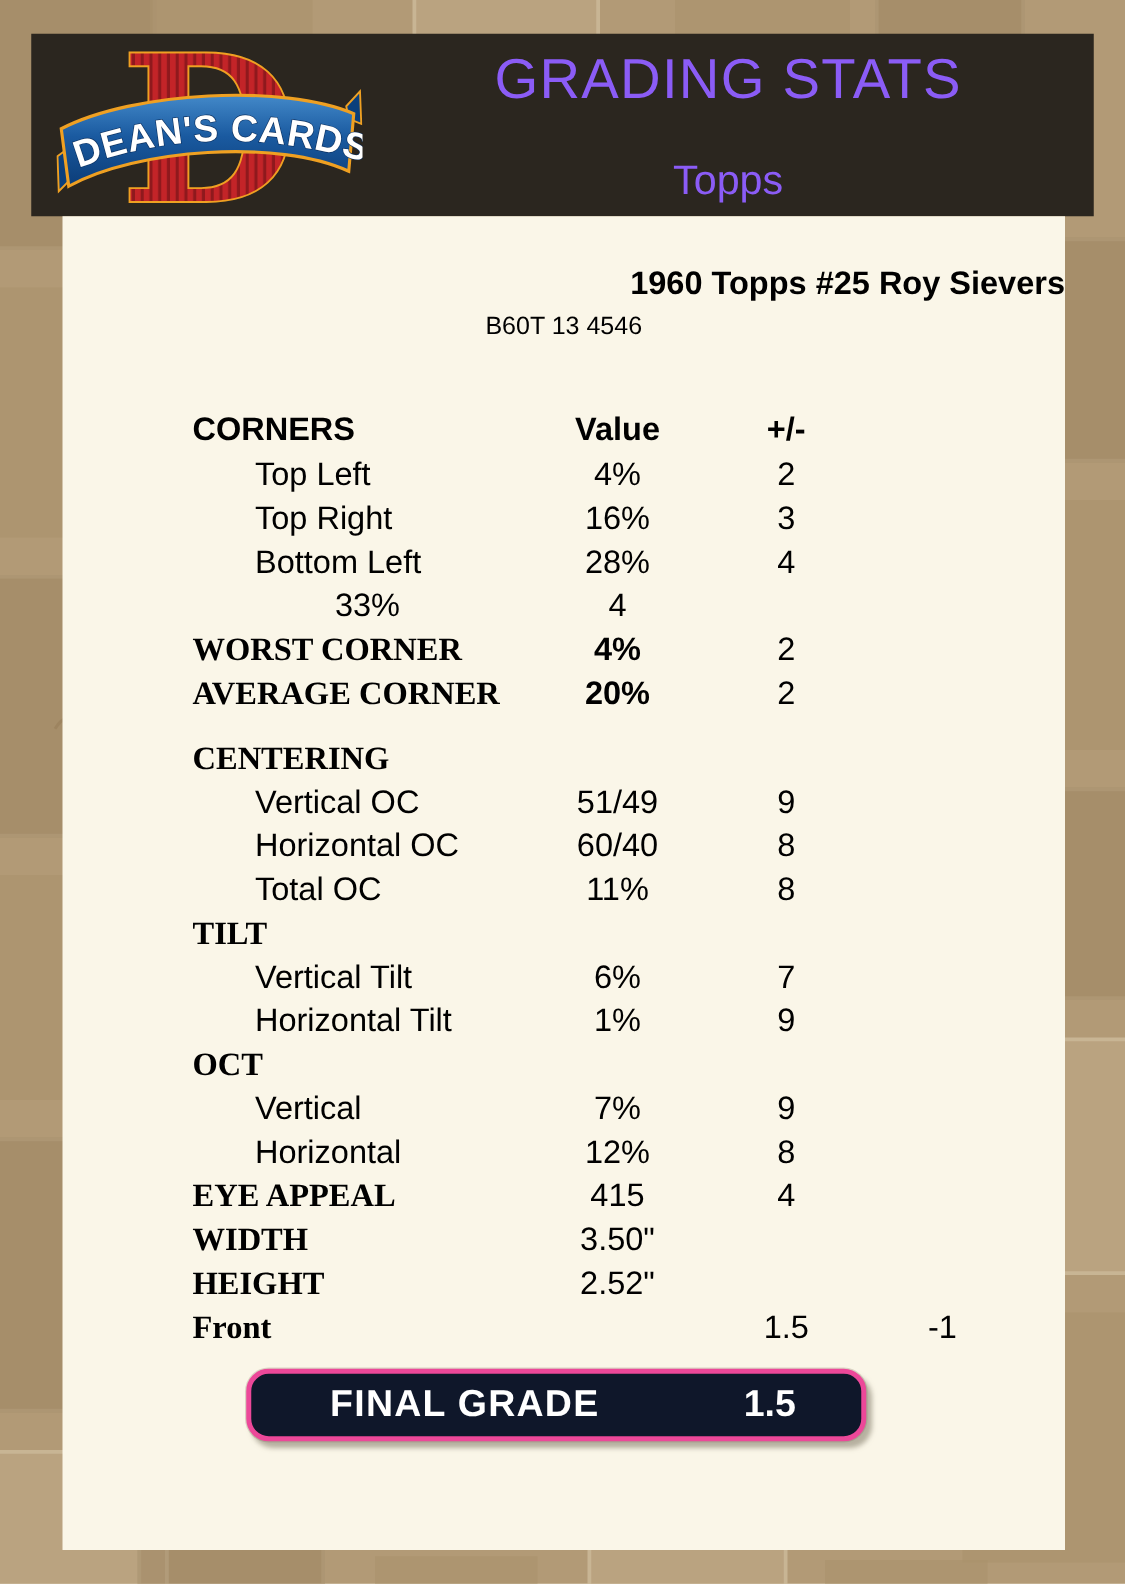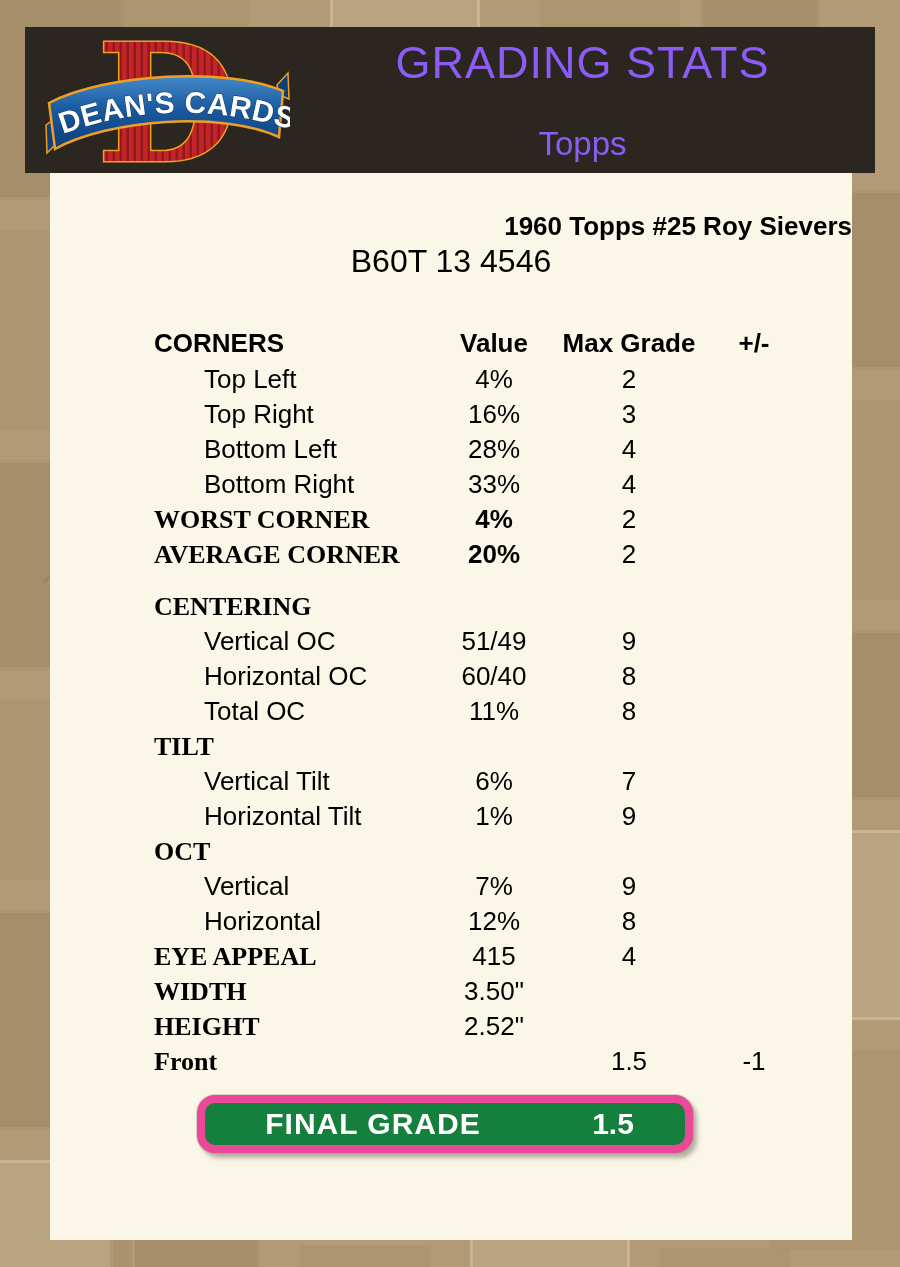--- a/index.html
+++ b/index.html
@@ -49,21 +49,21 @@
     background: #faf6e8;
   }
   .card-title {
     margin-top: 38px;
     text-align: right;
     font-size: 26px; line-height: 30px; font-weight: bold;
   }
   .card-serial {
     margin-top: 6px;
     text-align: center;
-    font-size: 32px; line-height: 28px;
+    font-size: 20px; line-height: 28px;
   }
 
   
   .stats-table { margin-top: 50px; margin-left: 104px; width: 660px; }
   .trow, .thead {
     display: grid;
     grid-template-columns: 280px 120px 150px 100px;
     align-items: center;
     height: 35px;
     font-size: 26px;
@@ -74,22 +74,22 @@
   .trow.indent .c-label { padding-left: 50px; }
   .trow.bold-label .c-label { font-weight: bold; font-family: Liberation Serif, serif; }
   .trow.bold-value .c-val { font-weight: bold; }
   .trow.gap-top { margin-top: 17px; }
 
   
   .final-grade {
     position: relative;
     margin-top: 16px; margin-left: 147px;
     width: 496px; height: 58px;
-    background: #15803d;
-    border: 8px solid #ec4899;
+    background: #0f172a;
+    border: 4px solid #ec4899;
     border-radius: 18px;
     box-shadow: 4px 5px 4px rgba(125,118,100,0.55), 0 0 0 1px rgba(170,160,140,0.4);
   }
   .final-grade .fg-label {
     position: absolute; left: 0; top: 0; bottom: 0; width: 70%;
     display: flex; align-items: center; justify-content: center;
     color: #fff; font-size: 30px; font-weight: bold; letter-spacing: 1px;
   }
   .final-grade .fg-value {
     position: absolute; left: 70%; top: 0; bottom: 0; width: 30%;
@@ -157,21 +157,20 @@
 </div>
 
 <div class="content-card">
   <div class="card-title">1960 Topps #25 Roy Sievers</div>
   <div class="card-serial">B60T 13 4546</div>
 
   <div class="stats-table">
     <div class="thead">
       <div class="c-label">CORNERS</div>
       <div class="c-val">Value</div>
-      <div class="c-max">Max Grade</div>
       <div class="c-pm">+/-</div>
     </div>
 
     <div class="trow indent">
       <div class="c-label">Top Left</div>
       <div class="c-val">4%</div>
       <div class="c-max">2</div>
       <div class="c-pm"></div>
     </div>
     <div class="trow indent">
@@ -180,21 +179,20 @@
       <div class="c-max">3</div>
       <div class="c-pm"></div>
     </div>
     <div class="trow indent">
       <div class="c-label">Bottom Left</div>
       <div class="c-val">28%</div>
       <div class="c-max">4</div>
       <div class="c-pm"></div>
     </div>
     <div class="trow indent">
-      <div class="c-label">Bottom Right</div>
       <div class="c-val">33%</div>
       <div class="c-max">4</div>
       <div class="c-pm"></div>
     </div>
     <div class="trow bold-label bold-value">
       <div class="c-label">WORST CORNER</div>
       <div class="c-val">4%</div>
       <div class="c-max">2</div>
       <div class="c-pm"></div>
     </div>

